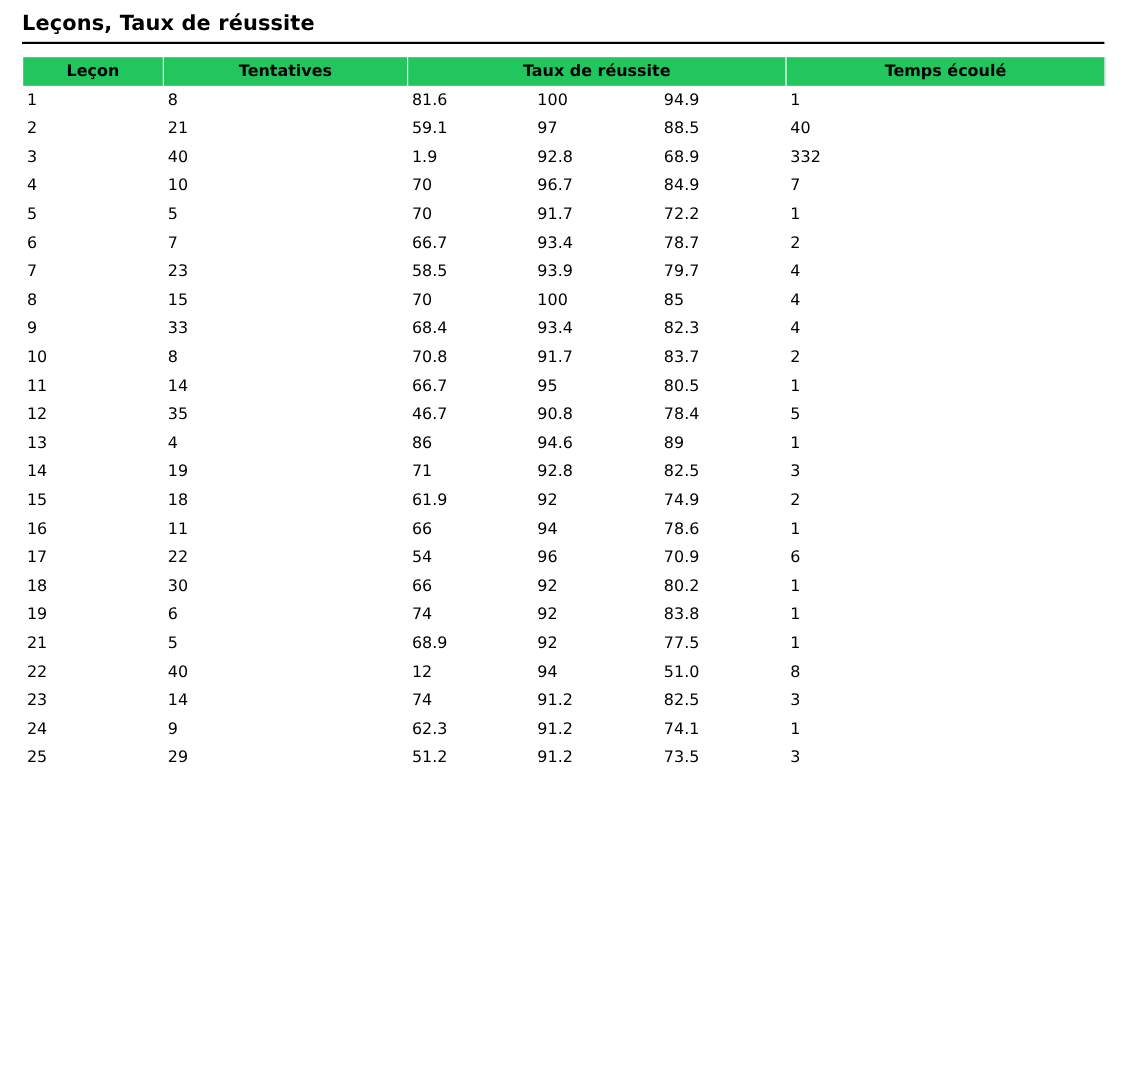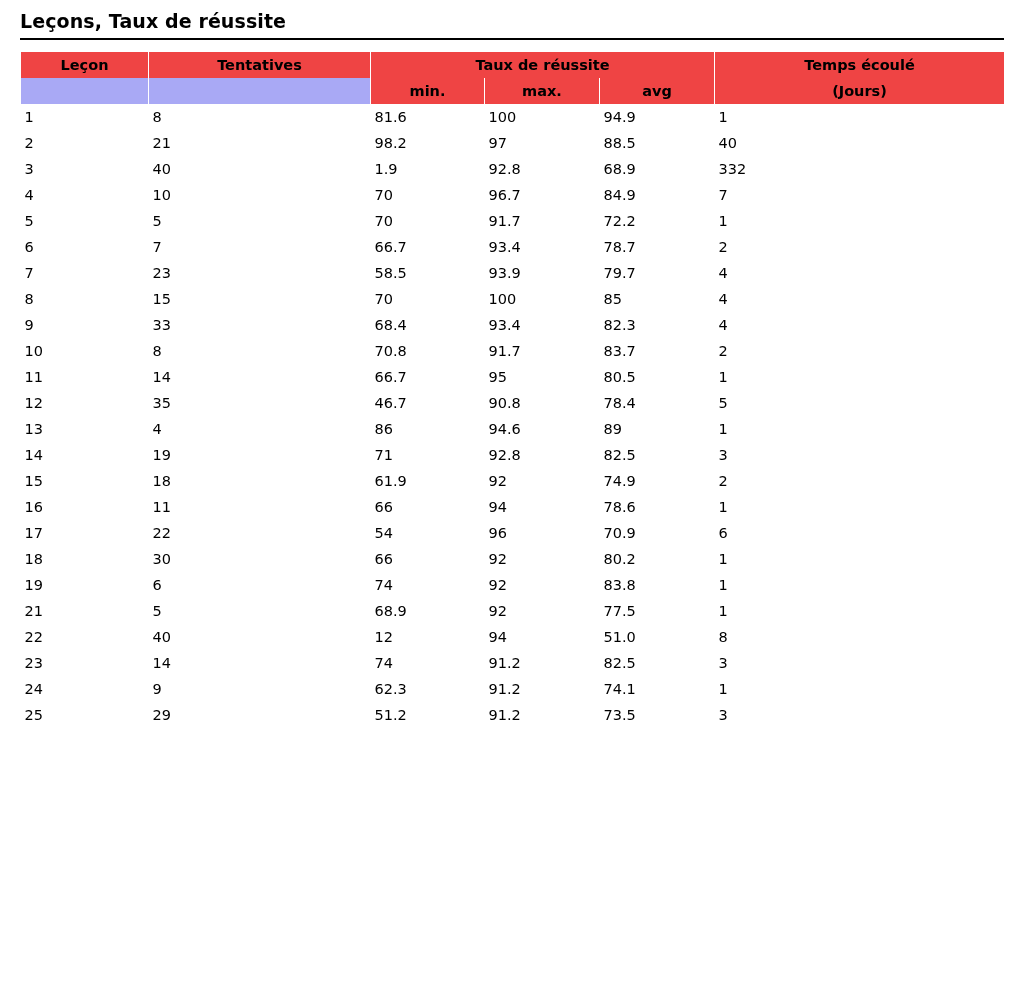--- a/index.html
+++ b/index.html
@@ -36,21 +36,21 @@
     font-size: 14.5px;
   }
   table.stats col.c-lesson      { width: 128px; }
   table.stats col.c-attempts    { width: 222px; }
   table.stats col.c-min         { width: 114px; }
   table.stats col.c-max         { width: 115px; }
   table.stats col.c-avg         { width: 115px; }
   table.stats col.c-elapsed     { width: 290px; }
 
   table.stats thead th {
-    background: #ef4444;
+    background: #22c55e;
     color: #000000;
     font-weight: bold;
     font-size: 14.5px;
     text-align: center;
     padding: 5px 4px;
     border: 1px solid #ffffff;
     border-top: none;
     border-bottom: none;
     height: 20px;
     box-sizing: border-box;
@@ -90,42 +90,34 @@
       <col class="c-avg">
       <col class="c-elapsed">
     </colgroup>
     <thead>
       <tr class="row1">
         <th>Leçon</th>
         <th>Tentatives</th>
         <th colspan="3">Taux de réussite</th>
         <th>Temps écoulé</th>
       </tr>
-      <tr class="row2">
-        <th class="blank"></th>
-        <th class="blank"></th>
-        <th>min.</th>
-        <th>max.</th>
-        <th>avg</th>
-        <th>(Jours)</th>
-      </tr>
     </thead>
     <tbody id="table-body">
         <tr>
           <td class="pad-left">1</td>
           <td class="pad-left">8</td>
           <td class="pad-left">81.6</td>
           <td class="pad-left">100</td>
           <td class="pad-left">94.9</td>
           <td class="pad-left">1</td>
         </tr>
         <tr>
           <td class="pad-left">2</td>
           <td class="pad-left">21</td>
-          <td class="pad-left">98.2</td>
+          <td class="pad-left">59.1</td>
           <td class="pad-left">97</td>
           <td class="pad-left">88.5</td>
           <td class="pad-left">40</td>
         </tr>
         <tr>
           <td class="pad-left">3</td>
           <td class="pad-left">40</td>
           <td class="pad-left">1.9</td>
           <td class="pad-left">92.8</td>
           <td class="pad-left">68.9</td>

